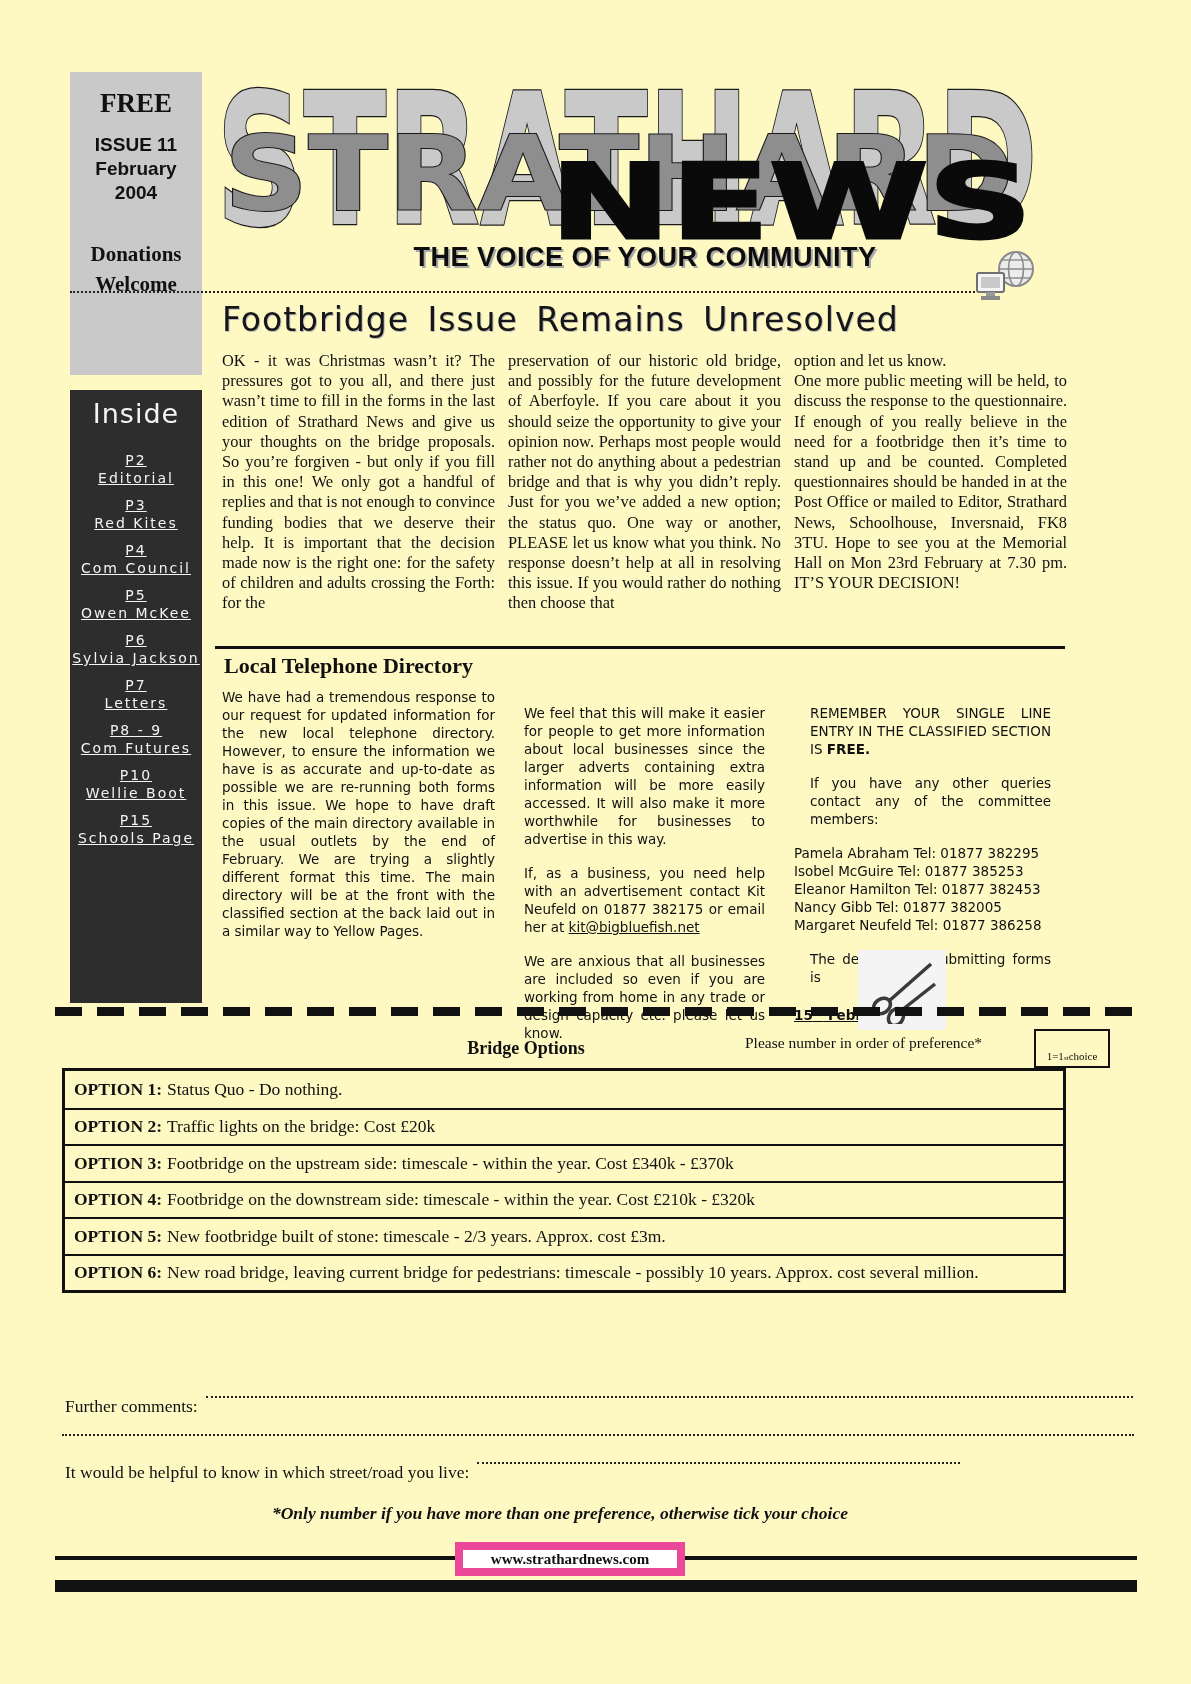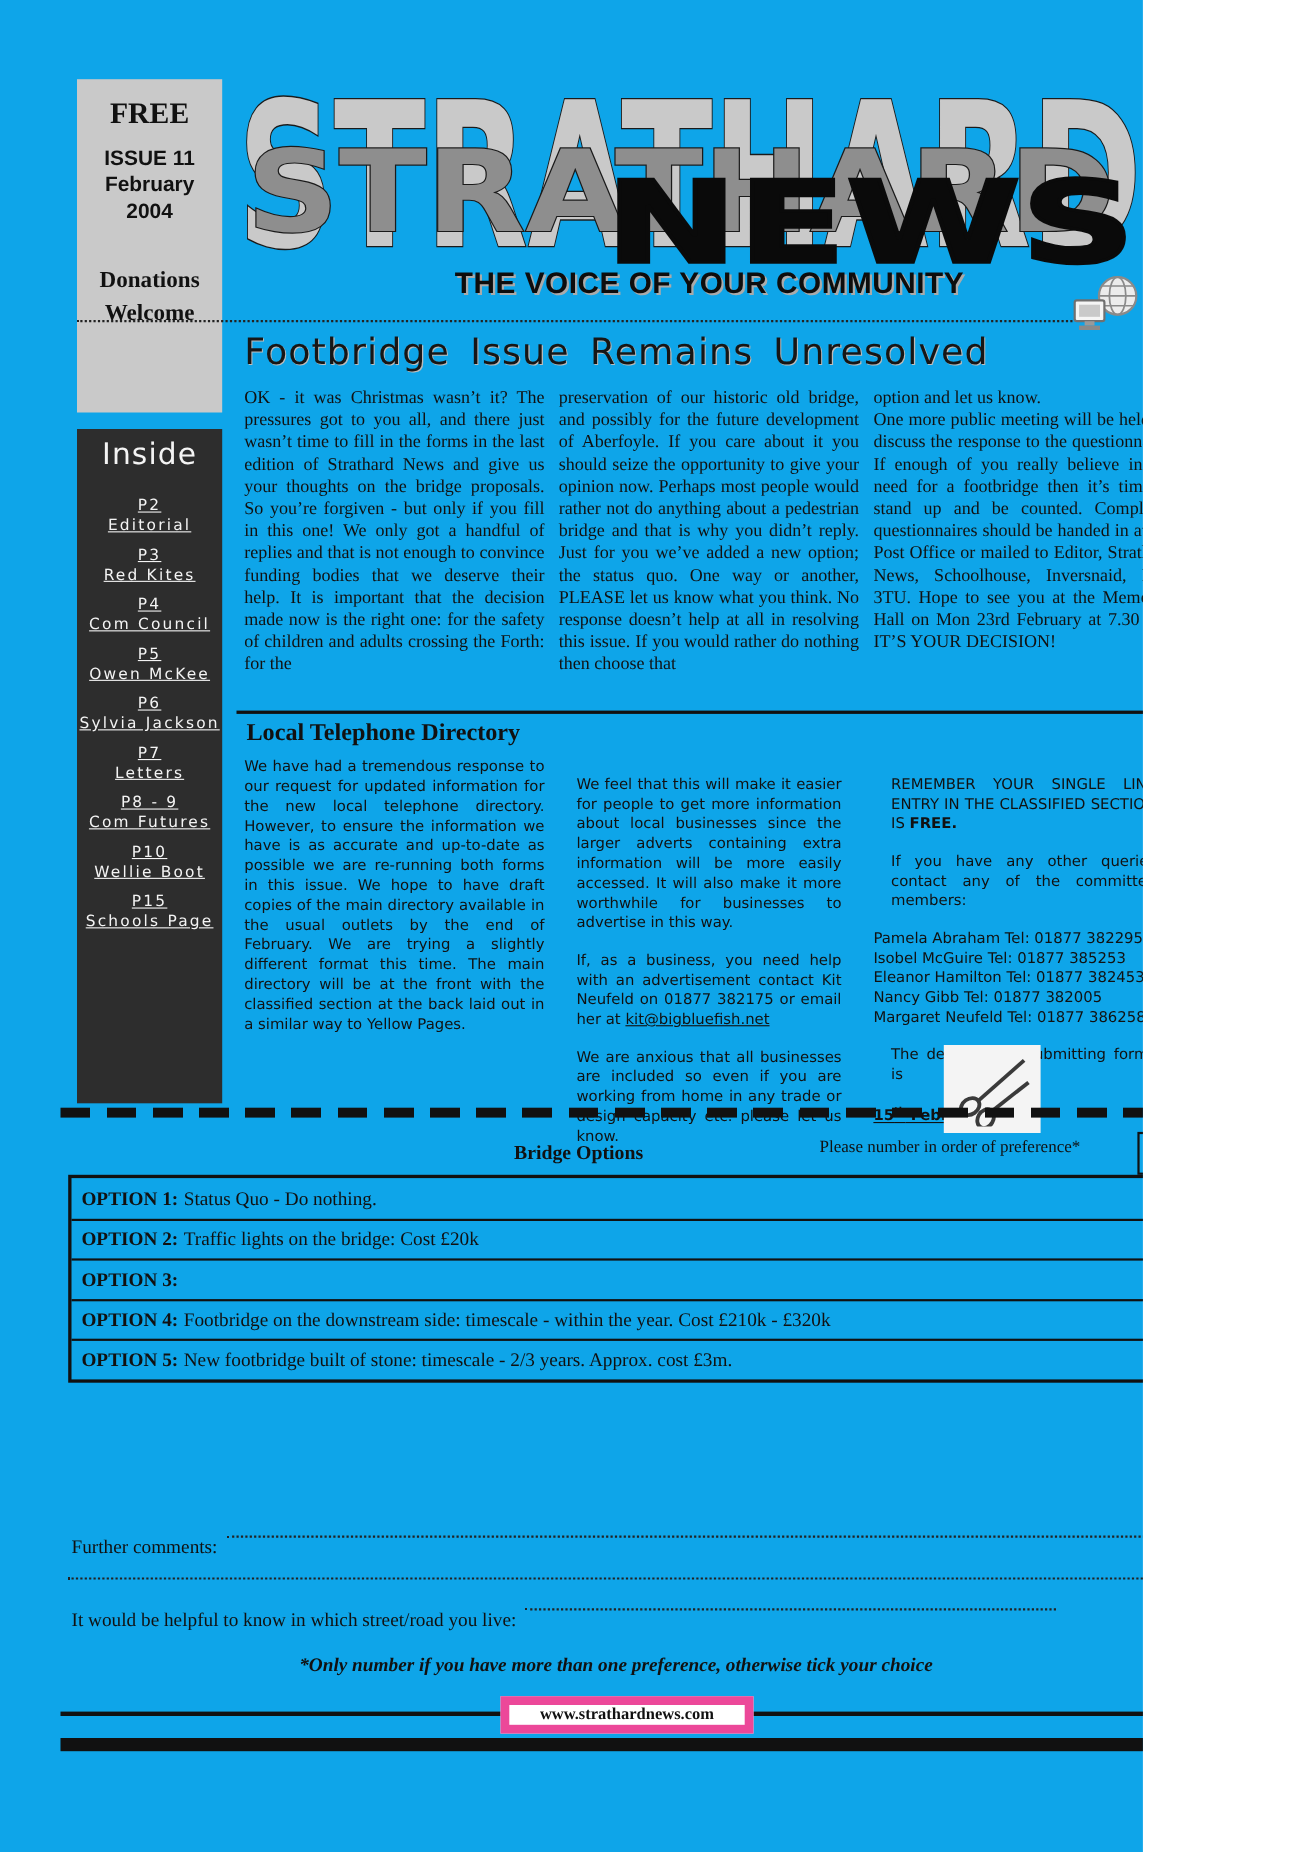--- a/index.html
+++ b/index.html
@@ -1,17 +1,17 @@
 <!DOCTYPE html>
 <html><head>
 <meta charset="utf-8">
 <style>
   * { margin:0; padding:0; box-sizing:border-box; }
   html,body { background:#ffffff; }
-  .page { position:relative; width:1039px; height:1684px; background:#0ea5e9;
+  .page { position:relative; width:1191px; height:1684px; background:#fef9c3;
           font-family:"Liberation Serif", serif; color:#111; overflow:hidden; }
 
   
   .issue-box { position:absolute; left:70px; top:72px; width:132px; height:303px;
                background:#c9c9c9; text-align:center; z-index:1; }
   .free { font-family:"Liberation Serif", serif; font-weight:bold; font-size:27px; margin-top:16px; }
   .issue-lines { font-family:"Liberation Sans", sans-serif; font-weight:bold; font-size:19px;
                  line-height:1.25; margin-top:14px; }
   .donations { font-family:"Liberation Serif", serif; font-weight:bold; font-size:21px;
                line-height:1.4; margin-top:36px; }
@@ -230,34 +230,42 @@
     <div class="trow">
       <div class="tcell">
           <b>OPTION 2:</b>
           <span>Traffic lights on the bridge:   Cost £20k</span>
         </div>
       <div class="pcell"></div>
     </div>
     <div class="trow">
       <div class="tcell">
           <b>OPTION 3:</b>
+          <span>Footbridge on the upstream side: timescale - within the year.  Cost £340k - £370k</span>
         </div>
       <div class="pcell"></div>
     </div>
     <div class="trow">
       <div class="tcell">
           <b>OPTION 4:</b>
           <span>Footbridge on the downstream side: timescale - within the year.  Cost £210k - £320k</span>
         </div>
       <div class="pcell"></div>
     </div>
     <div class="trow">
       <div class="tcell">
           <b>OPTION 5:</b>
           <span>New footbridge built of stone: timescale - 2/3 years. Approx. cost £3m.</span>
+        </div>
+      <div class="pcell"></div>
+    </div>
+    <div class="trow">
+      <div class="tcell">
+          <b>OPTION 6:</b>
+          <span>New road bridge, leaving current bridge for pedestrians:  timescale - possibly 10 years. Approx. cost several million.</span>
         </div>
       <div class="pcell"></div>
     </div>
   </div>
 
   <div class="comment-line" style="left:65px; top:1396px; width:1068px;">
     <span>Further comments:</span>
     <span class="dots"></span>
   </div>
   <div class="full-dotted" style="left:62px; top:1434px; width:1072px;"></div>

